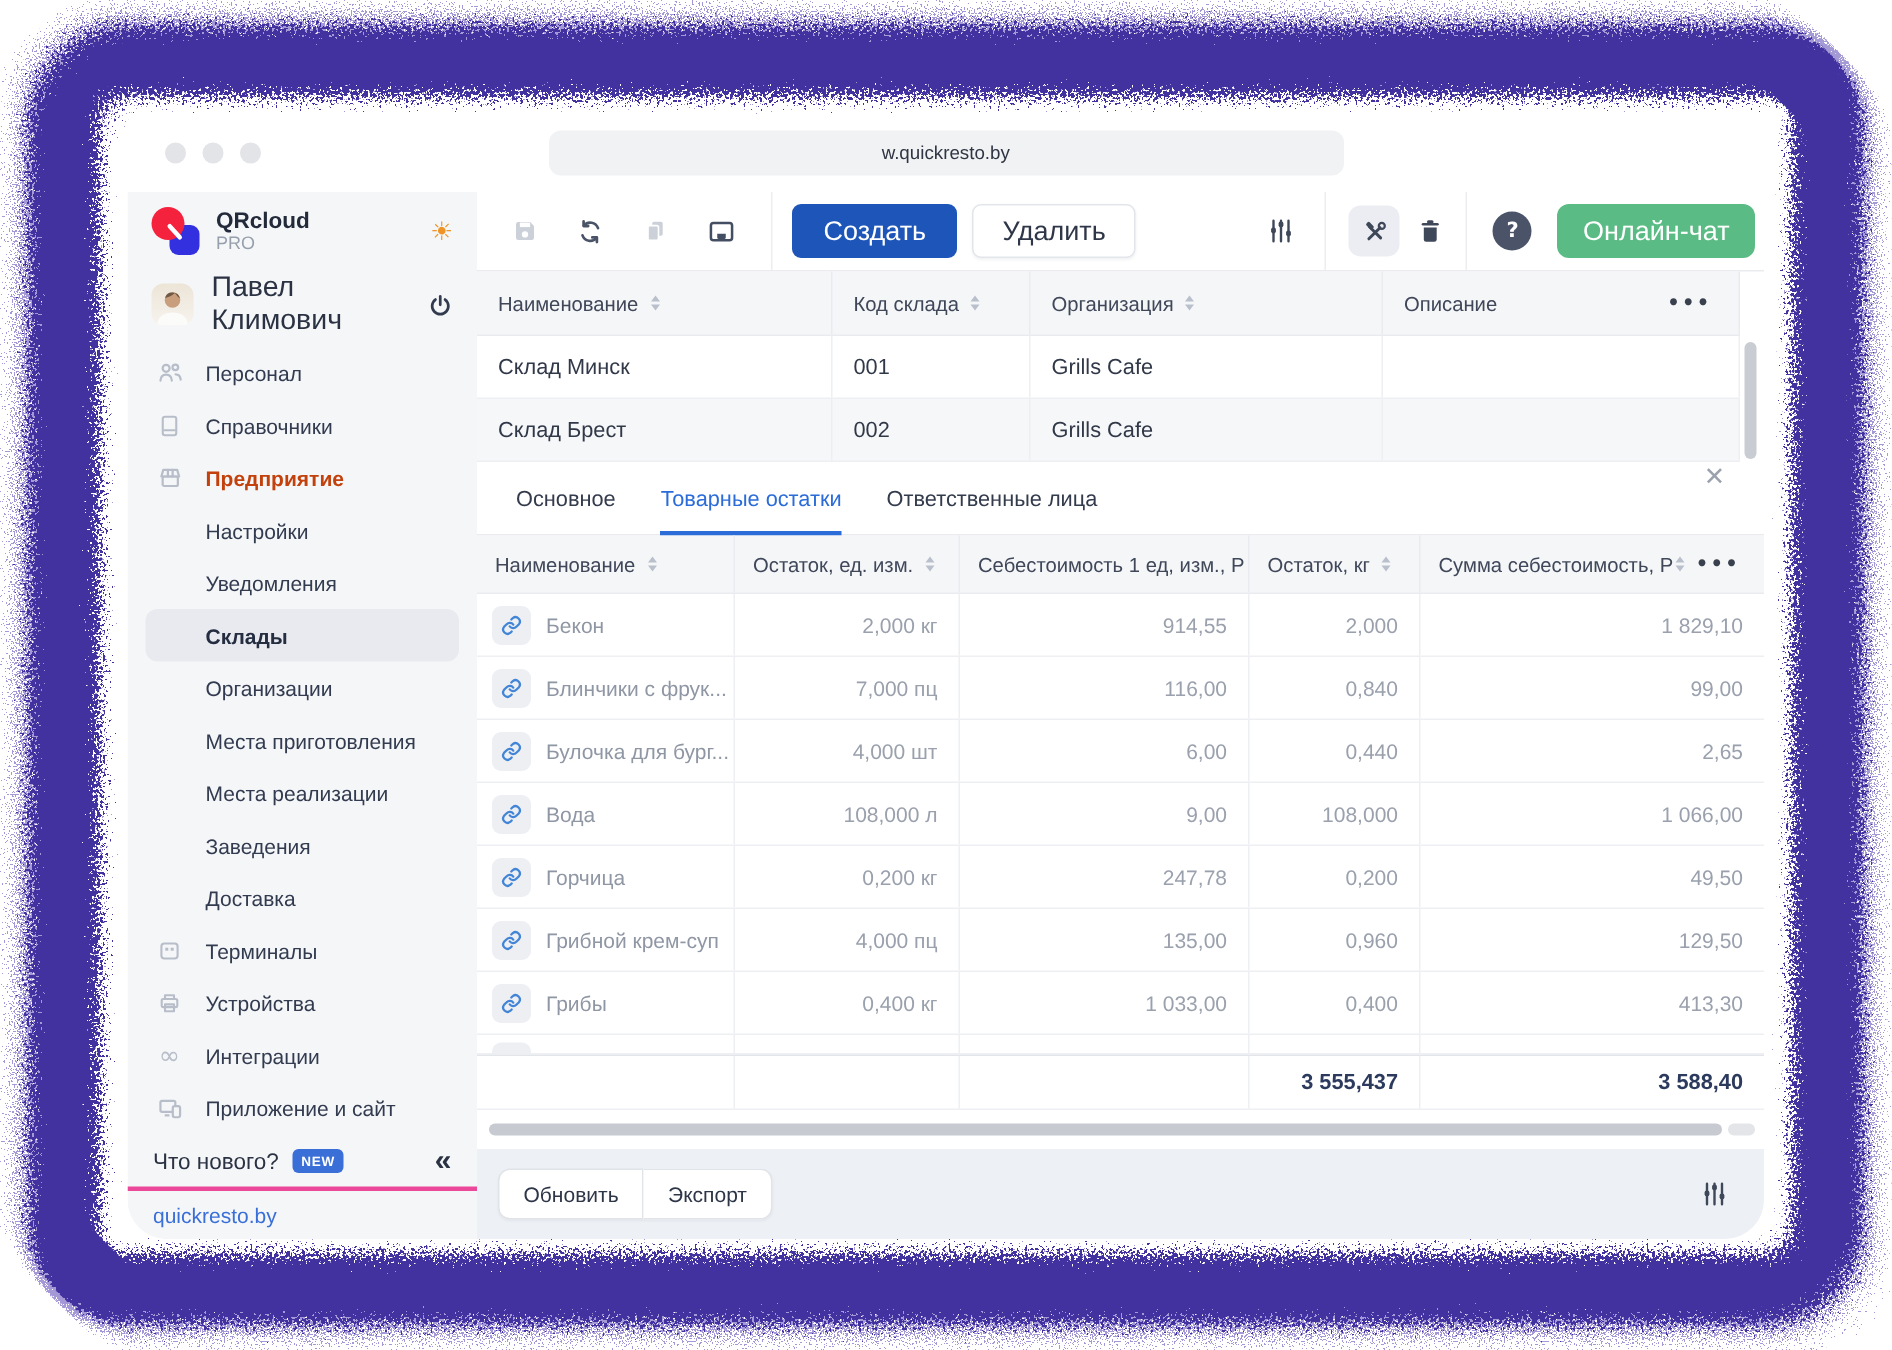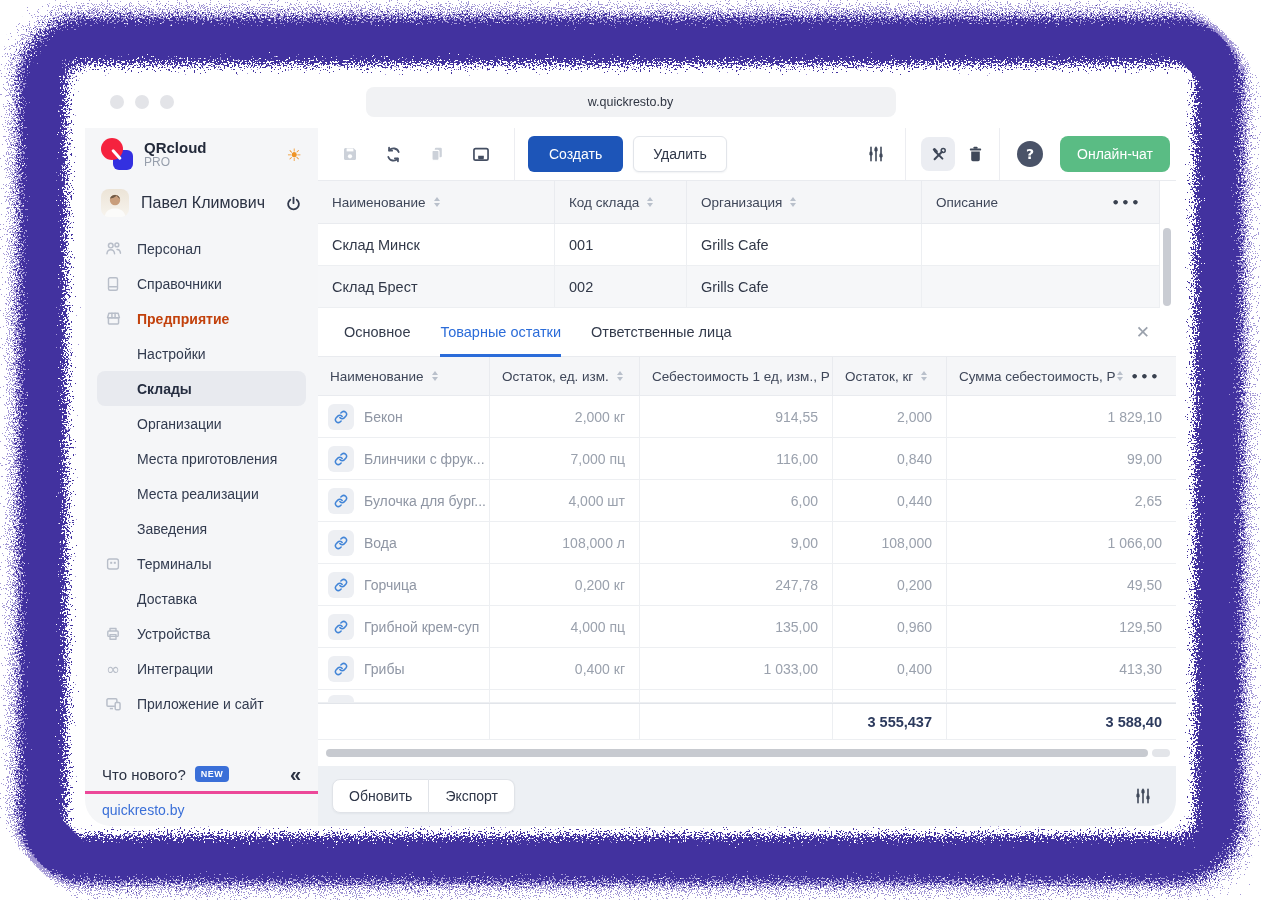--- a/index.html
+++ b/index.html
@@ -32,21 +32,21 @@
   .logo-blue{position:absolute;right:1px;bottom:1px;width:20px;height:20px;border-radius:6px;background:#3330e0;}
   .logo-red{position:absolute;left:0;top:0;width:22px;height:22px;border-radius:50%;background:#f5223e;}
   .logo-slash{position:absolute;left:14px;top:10px;width:3px;height:13px;background:#fff;border-radius:2px;
               transform:rotate(-42deg);}
   .logo-text{margin-left:10px;line-height:1.15;}
   .logo-title{font-weight:bold;font-size:15px;color:#232a3a;}
   .logo-plan{font-size:12px;color:#979fac;}
   .sun{margin-left:auto;color:#ef9425;font-size:17px;}
   .user-row{height:44px;display:flex;align-items:center;padding:0 16px;flex-shrink:0;}
   .avatar{width:28px;height:28px;border-radius:8px;overflow:hidden;background:linear-gradient(#ece4d7,#f7f4ee);flex-shrink:0;}
-  .user-name{margin-left:12px;font-size:16px;color:#2b3243;}
+  .user-name{margin-left:12px;font-size:19px;color:#2b3243;}
   .power{margin-left:auto;display:flex;}
   .nav{flex:1;padding-top:6px;overflow:hidden;}
   .nav-item{height:35px;display:flex;align-items:center;margin:0 12px;border-radius:8px;
             color:#323b4f;font-size:14px;white-space:nowrap;}
   .nav-item .ic{width:20px;height:20px;margin-left:6px;display:flex;align-items:center;justify-content:center;
                 color:#b8bec9;flex-shrink:0;}
   .nav-item .lbl{margin-left:14px;}
   .nav-item.sub .lbl{margin-left:40px;}
   .nav-item.boldtop{font-weight:bold;color:#c2410c;}
   .nav-item.sel{background:#e8eaef;font-weight:bold;color:#252d40;}
@@ -55,21 +55,21 @@
          padding:3px 6px;border-radius:4px;margin-left:9px;}
   .collapse{margin-left:auto;font-size:20px;color:#2b3243;font-weight:bold;}
   .site{height:35px;border-top:3px solid #ec4899;display:flex;align-items:center;padding:0 17px;
         color:#3a6fd8;font-size:14px;flex-shrink:0;text-align:center;}
 
   
   .main{flex:1;display:flex;flex-direction:column;background:#fff;min-width:0;position:relative;}
   .toolbar{height:53px;border-bottom:1px solid #e9ebef;display:flex;align-items:center;flex-shrink:0;}
   .tb-icons{display:flex;align-items:center;gap:25px;padding:0 23px;align-self:stretch;}
   .tb-sep{width:1px;align-self:stretch;background:#ecedf1;flex-shrink:0;}
-  .btn{height:36px;display:flex;align-items:center;font-size:14px;border-radius:6px;cursor:default;}
+  .btn{height:36px;display:flex;align-items:center;font-size:18px;border-radius:6px;cursor:default;}
   .btn-primary{background:#1d55b8;color:#fff;padding:0 21px;margin-left:13px;}
   .btn-plain{background:#fff;border:1px solid #e2e5ea;color:#2e3648;padding:0 19px;margin-left:10px;
              box-shadow:0 1px 2px rgba(20,30,60,.06);}
   .tb-right{margin-left:auto;display:flex;align-items:center;align-self:stretch;}
   .tb-right .pad{display:flex;align-items:center;padding:0 19px;align-self:stretch;}
   .toolchip{width:34px;height:34px;border-radius:8px;background:#ebedf2;display:flex;align-items:center;
             justify-content:center;margin:0 12px 0 15px;}
   .trash{margin-right:15px;display:flex;}
   .help{width:26px;height:26px;border-radius:50%;background:#4a5368;color:#fff;font-weight:bold;font-size:14px;
         display:flex;align-items:center;justify-content:center;margin:0 17px;}
@@ -87,21 +87,21 @@
   .t1-head{display:flex;height:43px;background:#f5f6f8;border-bottom:1px solid #e9ebef;}
   .t1-head .cell{display:flex;align-items:center;padding-left:14px;font-size:13.5px;color:#3f4759;
                  border-right:1px solid #e9ebef;}
   .t1-row{display:flex;height:42px;border-bottom:1px solid #edeff2;font-size:14.5px;color:#313848;}
   .t1-row .cell{display:flex;align-items:center;padding-left:14px;border-right:1px solid #edeff2;}
   .t1-row.alt{background:#f6f7f9;}
   .w1{width:237px;}.w2{width:132px;}.w3{width:235px;}.w4{flex:1;text-align:right;}
   .vscroll{position:absolute;right:5px;top:100px;width:8px;height:78px;border-radius:4px;background:#c9ccd3;}
 
   
-  .tabs{height:49px;border-bottom:1px solid #e9ebef;display:flex;align-items:center;padding:0 26px;flex-shrink:0;}
+  .tabs{height:49px;border-bottom:1px solid #e9ebef;display:flex;align-items:flex-start;padding:0 26px;flex-shrink:0;}
   .tab{height:49px;display:flex;align-items:center;margin-right:30px;font-size:14.5px;color:#333b4c;}
   .tab.active{color:#2b6cd9;border-bottom:3px solid #2b6cd9;padding-top:3px;}
   .tab-close{margin-left:auto;color:#9aa1ac;font-size:17px;}
 
   .t2-head{display:flex;height:39px;background:#f5f6f8;border-bottom:1px solid #e9ebef;flex-shrink:0;}
   .t2-head .cell{display:flex;align-items:center;padding-left:12px;font-size:13.5px;color:#3f4759;
                  border-right:1px solid #e9ebef;white-space:nowrap;overflow:hidden;}
   .t2-head .cell:last-child{border-right:none;}
   .t2-row{display:flex;height:42px;border-bottom:1px solid #edeff2;font-size:14px;color:#9aa1ad;flex-shrink:0;}
   .t2-row .cell{border-right:1px solid #edeff2;display:flex;align-items:center;}
@@ -224,47 +224,50 @@
               <path d="M3.4 8.2 4.6 4h8.8l1.2 4.2z"></path>
                 <path d="M7.5 4v4.2M10.5 4v4.2"></path>
               <rect x="4.2" y="8.2" width="9.6" height="6" rx="1"></rect>
             </svg>
           </span>
           <span class="lbl">Предприятие</span>
         </div>
         <div class="nav-item sub">
           <span class="lbl">Настройки</span>
         </div>
+        <div class="nav-item sub">
+          <span class="lbl">Уведомления</span>
+        </div>
         <div class="nav-item sub sel">
           <span class="lbl">Склады</span>
         </div>
         <div class="nav-item sub">
           <span class="lbl">Организации</span>
         </div>
         <div class="nav-item sub">
           <span class="lbl">Места приготовления</span>
         </div>
         <div class="nav-item sub">
           <span class="lbl">Места реализации</span>
         </div>
         <div class="nav-item sub">
           <span class="lbl">Заведения</span>
+        </div>
+        <div class="nav-item sub">
+          <span class="lbl">Доставка</span>
         </div>
         <div class="nav-item">
           <span class="ic">
             <svg width="18" height="18" viewBox="0 0 18 18" fill="none" stroke="#b8bec9" stroke-width="1.4">
               <rect x="3.6" y="4" width="10.8" height="10" rx="2"></rect>
               <rect x="6.2" y="6.8" width="2" height="2" fill="#b8bec9" stroke="none"></rect>
               <rect x="9.8" y="6.8" width="2" height="2" fill="#b8bec9" stroke="none"></rect>
             </svg>
           </span>
           <span class="lbl">Терминалы</span>
-        </div>
-        <div class="nav-item sub">
-          <span class="lbl">Доставка</span>
         </div>
         <div class="nav-item">
           <span class="ic">
             <svg width="18" height="18" viewBox="0 0 18 18" fill="none" stroke="#b8bec9" stroke-width="1.4" stroke-linejoin="round">
               <path d="M6 6V3.5h6V6"></path>
                 <rect x="3.8" y="6" width="10.4" height="5.4" rx="1"></rect>
               <rect x="6" y="9.6" width="6" height="4.6"></rect>
             </svg>
           </span>
           <span class="lbl">Устройства</span>

